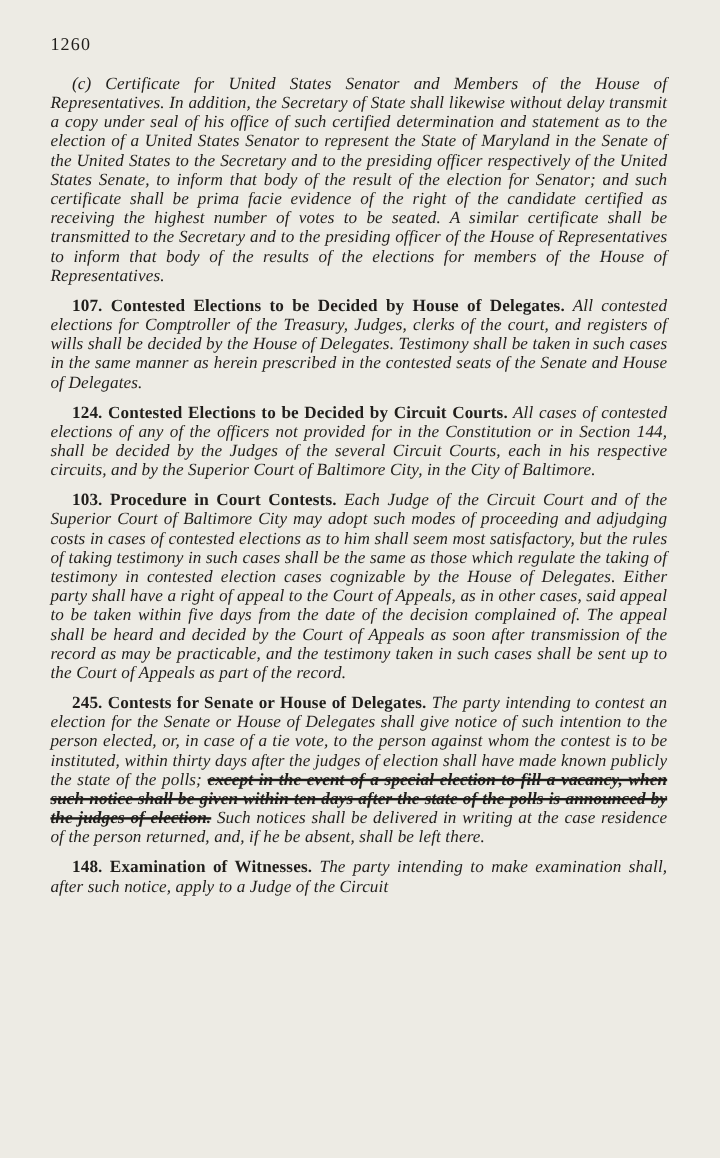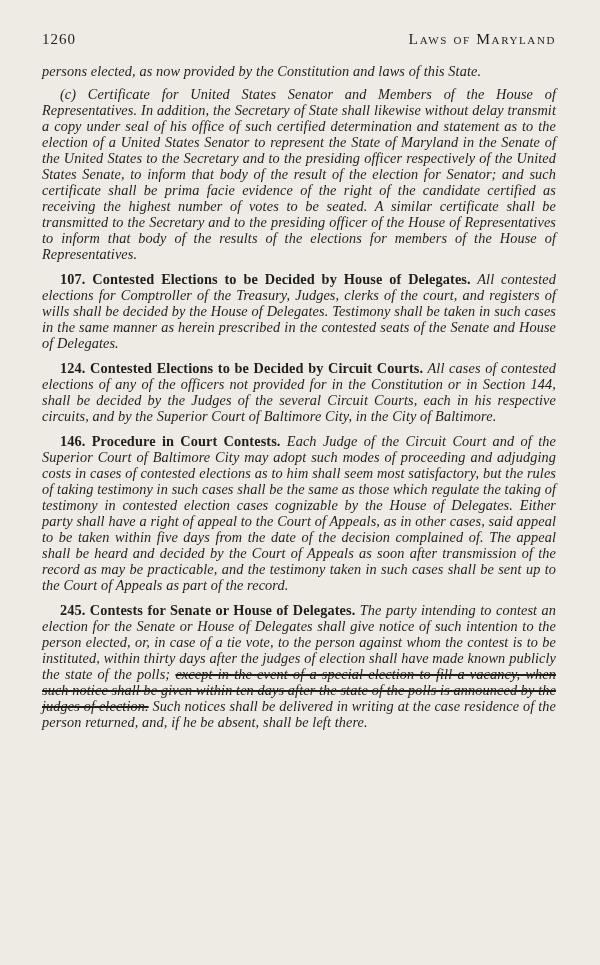--- a/index.html
+++ b/index.html
@@ -60,60 +60,62 @@
     font-weight: bold;
     font-style: normal;
     letter-spacing: 0.6px;
     margin: 13px 0 5px 0;
   }
   .section-label {
     font-weight: bold;
     font-style: normal;
   }
   .struck {
-    font-weight: normal;
+    font-weight: bold;
     text-decoration: line-through;
     text-decoration-thickness: 1.5px;
   }
 </style>
 </head>
 <body>
 
 <div class="page">
 
   <header class="page-header">
     <span class="page-number">1260</span>
-    <span class="running-title">Laws of Maryland</span>
   </header>
 
   <main>
 
-    <p class="body-text first">persons elected, as now provided by the Constitution and laws of this State.</p>
 
     <p class="body-text indent">(c) Certificate for United States Senator and Members of the House of Representatives. In addition, the Secretary of State shall likewise without delay transmit a copy under seal of his office of such certified determination and statement as to the election of a United States Senator to represent the State of Maryland in the Senate of the United States to the Secretary and to the presiding officer respectively of the United States Senate, to inform that body of the result of the election for Senator; and such certificate shall be prima facie evidence of the right of the candidate certified as receiving the highest number of votes to be seated. A similar certificate shall be transmitted to the Secretary and to the presiding officer of the House of Representatives to inform that body of the results of the elections for members of the House of Representatives.</p>
 
 
     <p class="body-text indent section-para">
       <span class="section-label">107. Contested Elections to be Decided by House of Delegates.</span>
       <span>All contested elections for Comptroller of the Treasury, Judges, clerks of the court, and registers of wills shall be decided by the House of Delegates. Testimony shall be taken in such cases in the same manner as herein prescribed in the contested seats of the Senate and House of Delegates.</span>
     </p>
 
     <p class="body-text indent section-para">
       <span class="section-label">124. Contested Elections to be Decided by Circuit Courts.</span>
       <span>All cases of contested elections of any of the officers not provided for in the Constitution or in Section 144, shall be decided by the Judges of the several Circuit Courts, each in his respective circuits, and by the Superior Court of Baltimore City, in the City of Baltimore.</span>
     </p>
 
     <p class="body-text indent section-para">
-      <span class="section-label">146. Procedure in Court Contests.</span>
+      <span class="section-label">103. Procedure in Court Contests.</span>
       <span>Each Judge of the Circuit Court and of the Superior Court of Baltimore City may adopt such modes of proceeding and adjudging costs in cases of contested elections as to him shall seem most satisfactory, but the rules of taking testimony in such cases shall be the same as those which regulate the taking of testimony in contested election cases cognizable by the House of Delegates. Either party shall have a right of appeal to the Court of Appeals, as in other cases, said appeal to be taken within five days from the date of the decision complained of. The appeal shall be heard and decided by the Court of Appeals as soon after transmission of the record as may be practicable, and the testimony taken in such cases shall be sent up to the Court of Appeals as part of the record.</span>
     </p>
 
     <p class="body-text indent section-para">
       <span class="section-label">245. Contests for Senate or House of Delegates.</span>
       <span>The party intending to contest an election for the Senate or House of Delegates shall give notice of such intention to the person elected, or, in case of a tie vote, to the person against whom the contest is to be instituted, within thirty days after the judges of election shall have made known publicly the state of the polls;</span>
       <span class="struck">except in the event of a special election to fill a vacancy, when such notice shall be given within ten days after the state of the polls is announced by the judges of election.</span>
       <span>Such notices shall be delivered in writing at the case residence of the person returned, and, if he be absent, shall be left there.</span>
     </p>
 
+    <p class="body-text indent section-para">
+      <span class="section-label">148. Examination of Witnesses.</span>
+      <span>The party intending to make examination shall, after such notice, apply to a Judge of the Circuit</span>
+    </p>
 
   </main>
 
 </div>
 
 </body></html>

